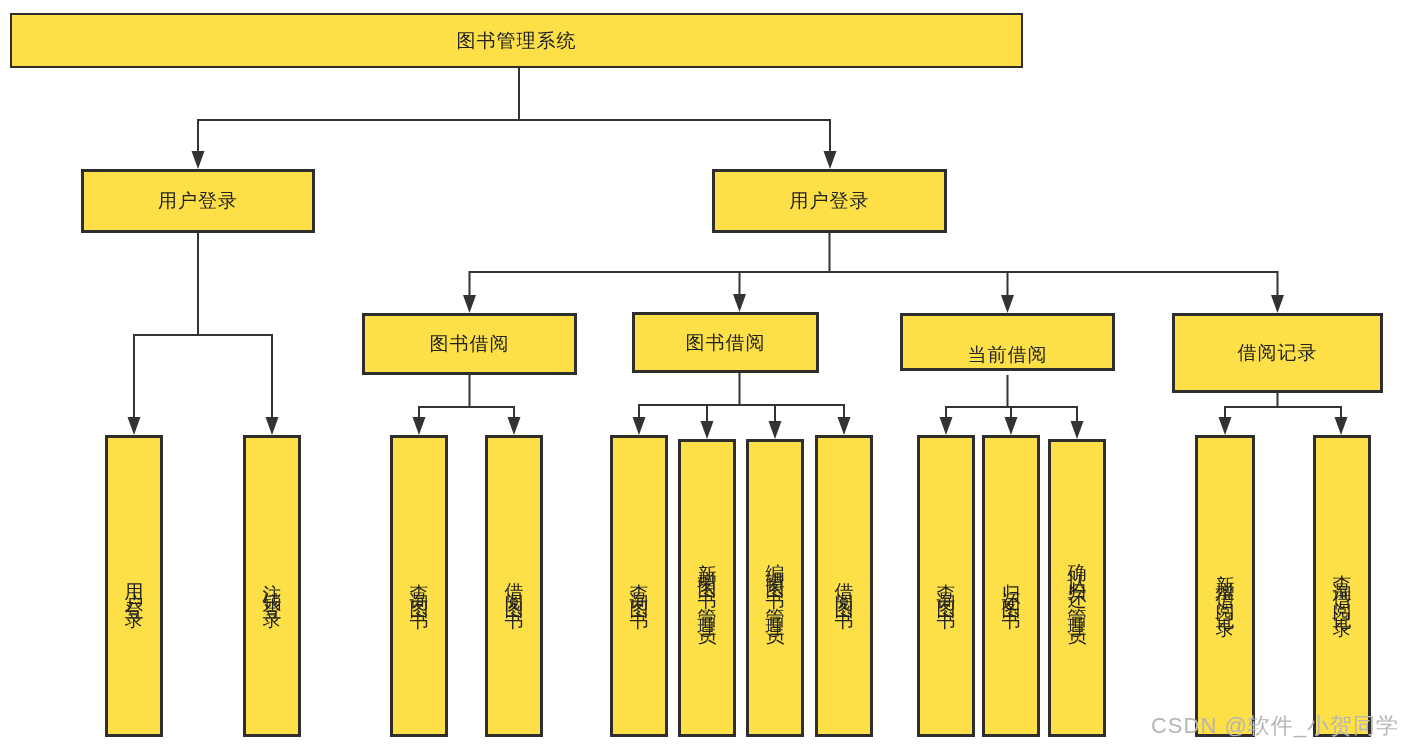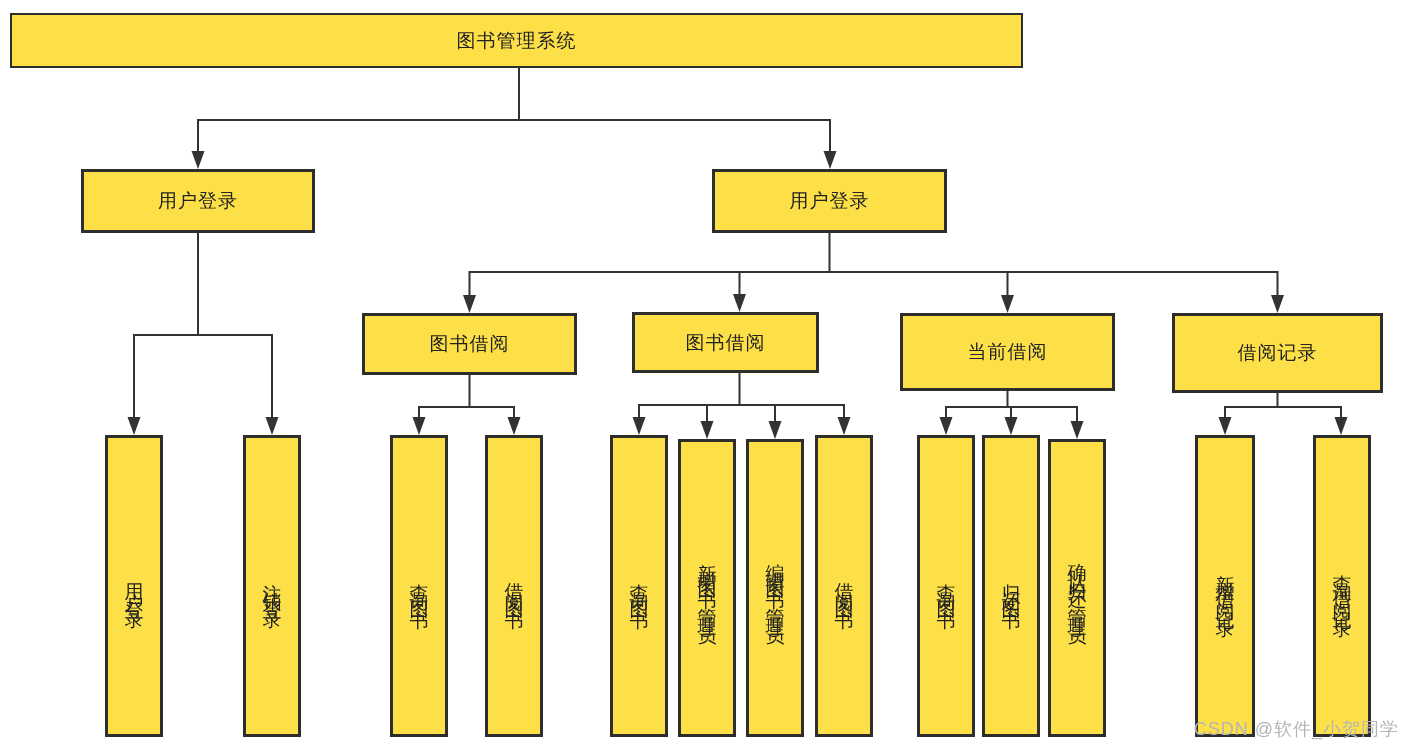--- a/index.html
+++ b/index.html
@@ -29,21 +29,21 @@
   .root{border-width:2px;font-size:19px;}
   .leaf{width:58px;top:435px;height:302px;}
   .leaf .vtext{
     writing-mode:vertical-rl;text-orientation:mixed;
     font-size:19px;letter-spacing:9px;line-height:58px;
     white-space:nowrap;
   }
   .leaf-low{top:439px;height:298px;}
   .watermark{
     position:absolute;right:6px;bottom:6px;z-index:3;
-    font-size:18px;color:var(--watermark);letter-spacing:1px;
+    font-size:22px;color:var(--watermark);letter-spacing:1px;
     pointer-events:none;
   }
 </style>
 </head>
 <body>
 
 <div class="stage">
 
   <svg class="connectors" width="1405" height="747" viewBox="0 0 1405 747">
 
@@ -105,21 +105,21 @@
   <div class="box hbox" style="left:712px;top:169px;width:235px;height:64px;">
     <span>用户登录</span>
   </div>
 
   <div class="box hbox" style="left:362px;top:313px;width:215px;height:62px;">
     <span>图书借阅</span>
   </div>
   <div class="box hbox" style="left:632px;top:312px;width:187px;height:61px;align-items:center;">
     <span>图书借阅</span>
   </div>
-  <div class="box hbox" style="left:900px;top:313px;width:215px;height:78px;">
+  <div class="box hbox" style="left:900px;top:313px;width:215px;height:58px;align-items:flex-end;">
     <span>当前借阅</span>
   </div>
   <div class="box hbox" style="left:1172px;top:313px;width:211px;height:80px;">
     <span>借阅记录</span>
   </div>
 
   <div class="box leaf" style="left:105px;">
     <span class="vtext">用户登录</span>
   </div>
   <div class="box leaf" style="left:243px;">

